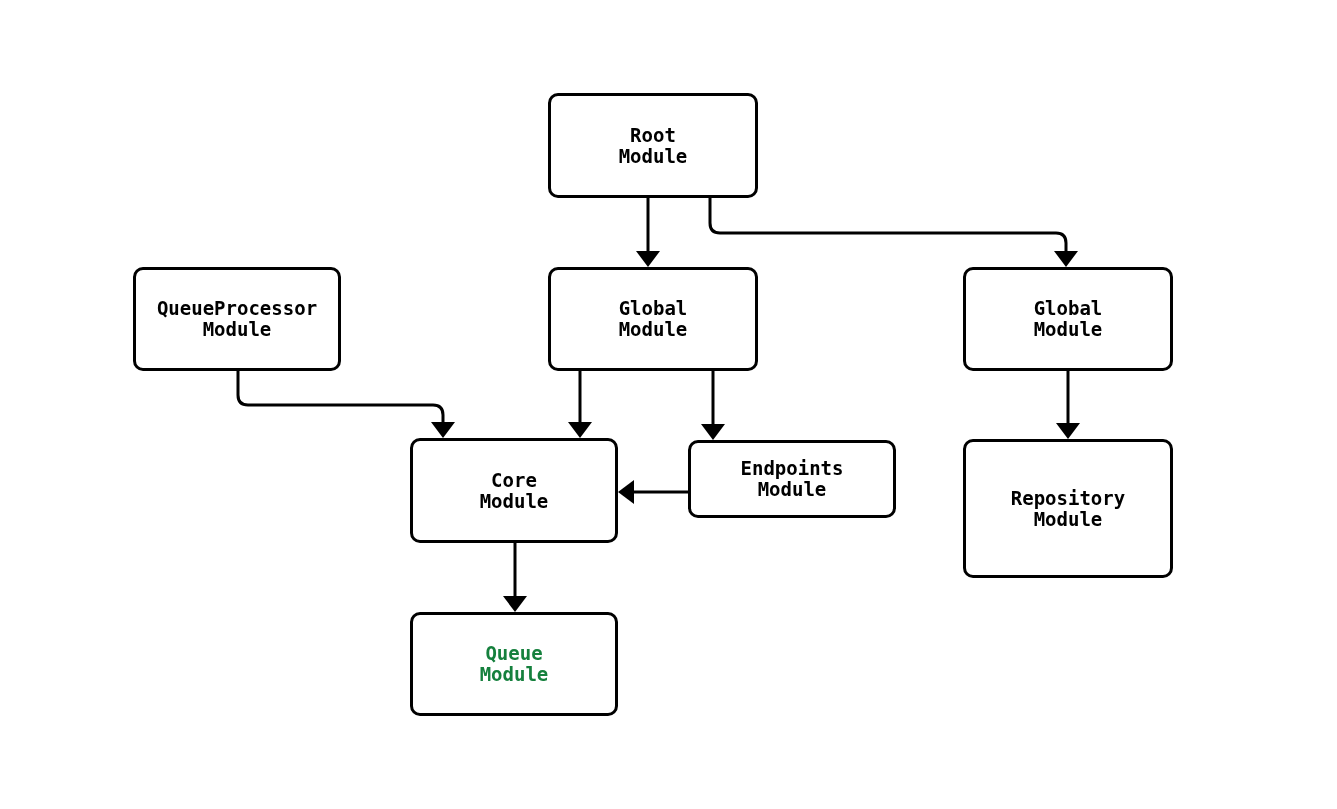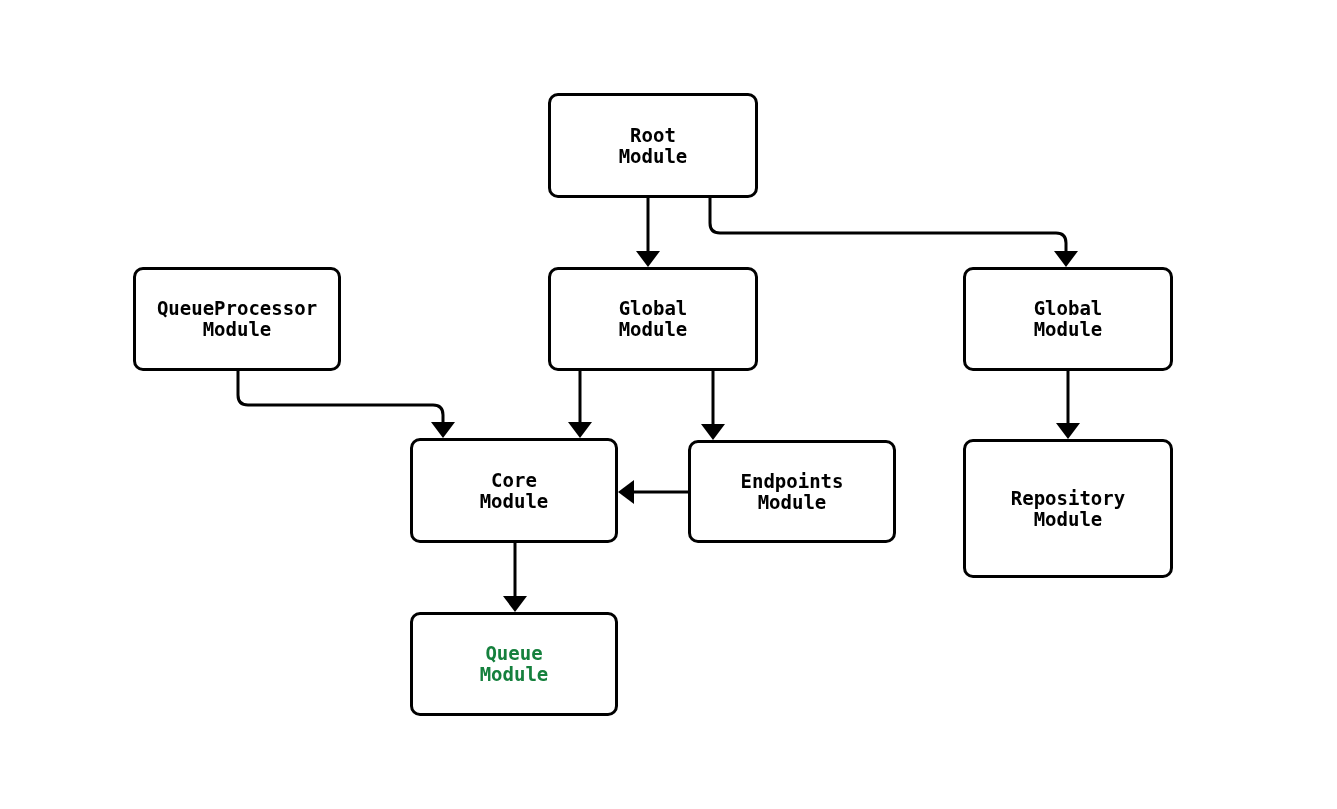--- a/index.html
+++ b/index.html
@@ -108,21 +108,21 @@
         <span class="node-line">Module</span>
       </div>
       <div class="node" style="left: 963px; top: 267px; width: 210px; height: 104px; border-color: rgb(0, 0, 0); background: rgb(255, 255, 255); color: rgb(0, 0, 0);">
         <span class="node-line">Global</span>
         <span class="node-line">Module</span>
       </div>
       <div class="node" style="left: 410px; top: 438px; width: 208px; height: 105px; border-color: rgb(0, 0, 0); background: rgb(255, 255, 255); color: rgb(0, 0, 0); justify-content: center;">
         <span class="node-line">Core</span>
         <span class="node-line">Module</span>
       </div>
-      <div class="node" style="left: 688px; top: 440px; width: 208px; height: 103px; border-color: rgb(0, 0, 0); background: rgb(255, 255, 255); color: rgb(0, 0, 0);">
+      <div class="node" style="left: 688px; top: 440px; width: 208px; height: 78px; border-color: rgb(0, 0, 0); background: rgb(255, 255, 255); color: rgb(0, 0, 0);">
         <span class="node-line">Endpoints</span>
         <span class="node-line">Module</span>
       </div>
       <div class="node" style="left: 963px; top: 439px; width: 210px; height: 139px; border-color: rgb(0, 0, 0); background: rgb(255, 255, 255); color: rgb(0, 0, 0);">
         <span class="node-line">Repository</span>
         <span class="node-line">Module</span>
       </div>
       <div class="node" style="left: 410px; top: 612px; width: 208px; height: 104px; border-color: rgb(0, 0, 0); background: rgb(255, 255, 255); color: #15803d;">
         <span class="node-line">Queue</span>
         <span class="node-line">Module</span>

